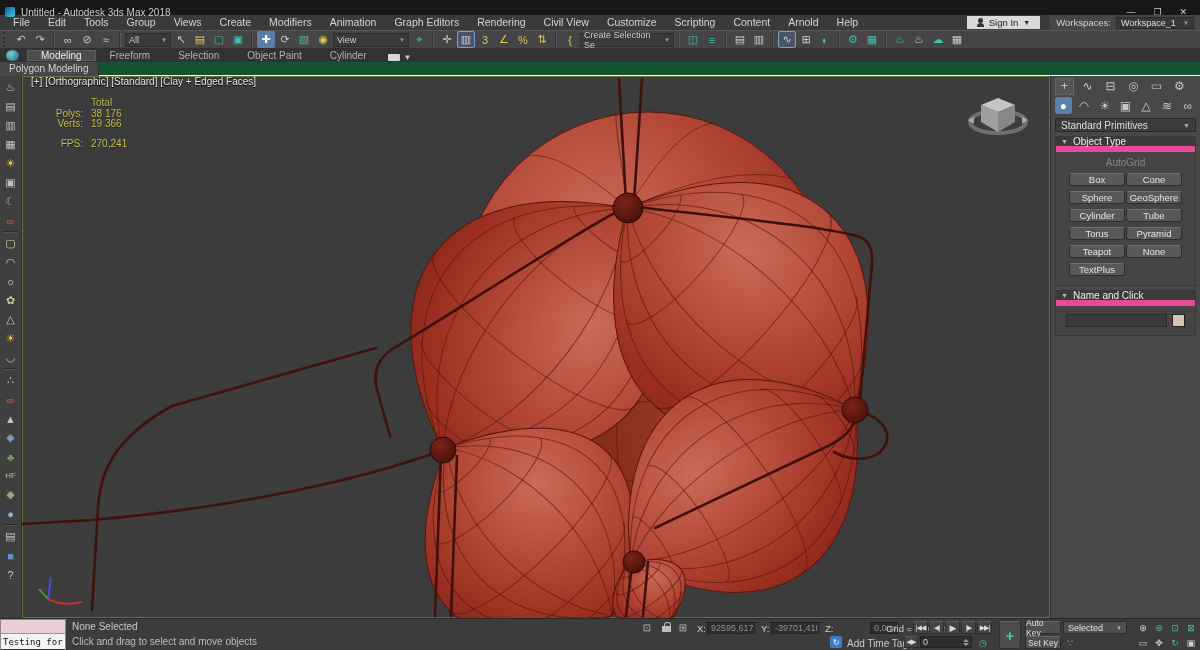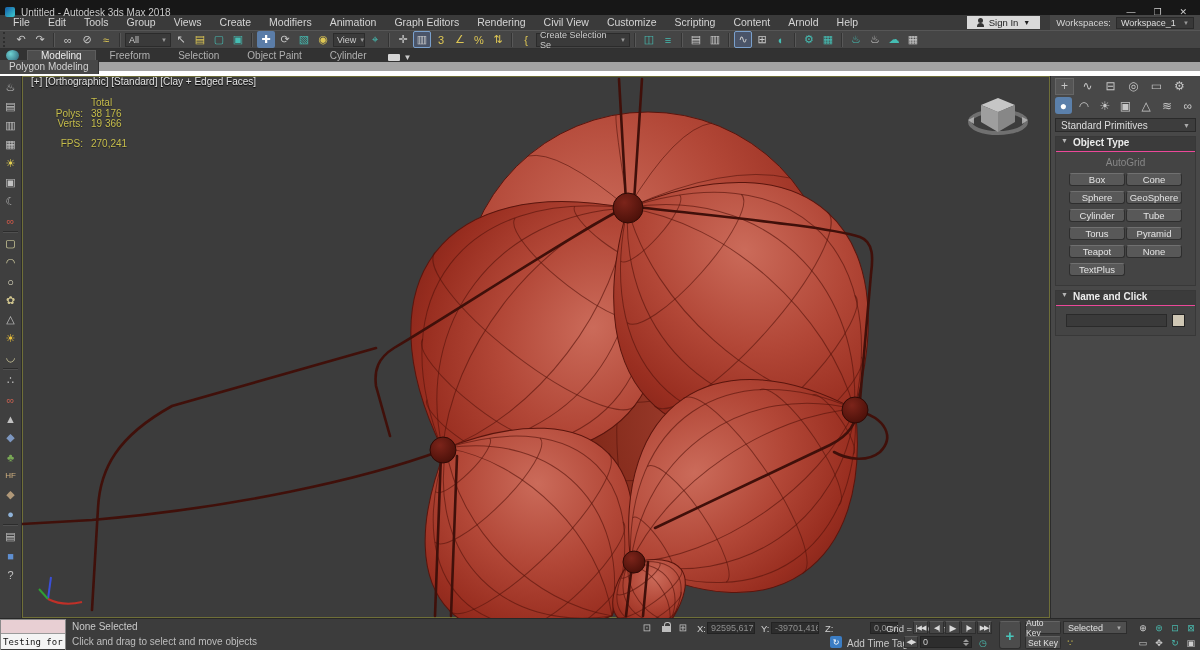--- a/index.html
+++ b/index.html
@@ -42,21 +42,21 @@
   .tdrop .caret{font-size:6px;color:#999;}
 
   
   .ribbonrow{height:13px;background:#323232;display:flex;align-items:flex-end;font-size:10px;color:#b0b0b0;}
   .rlogo{width:13px;height:11px;margin:0 8px 1px 6px;border-radius:50%;
     background:radial-gradient(circle at 35% 35%,#6fd3d3,#2b5f74);}
   .rtab{padding:0 14px;line-height:13px;}
   .rtab.active{background:#4d4d4d;color:#ececec;box-shadow:inset 0 0 0 1px #5d5d5d;}
   .rmin{display:flex;align-items:center;gap:3px;color:#ccc;padding:0 8px;font-size:8px;}
   .rminbox{width:12px;height:7px;background:#d6d6d6;border-radius:1px;}
-  .ribbonsub{height:14px;background:#a3a3a3;border-bottom:5px solid #ffffff;display:flex;align-items:center;font-size:10px;color:#d3d3d3;}
+  .ribbonsub{height:14px;background:#14532d;border-bottom:1px solid #ffffff;display:flex;align-items:center;font-size:10px;color:#d3d3d3;}
   .polymod{height:14px;display:flex;align-items:center;padding:0 9px;background:#474747;border-right:1px solid #303030;}
 
   
   .main{display:flex;height:542px;}
   .leftrail{width:22px;background:#3f3f3f;border-right:1px solid #2c2c2c;
     display:flex;flex-direction:column;align-items:center;padding-top:2px;}
   .lbtn{width:19px;height:19px;display:flex;align-items:center;justify-content:center;font-size:11px;color:#c2c2c2;flex:none;}
   .lsep{width:15px;height:2px;border-top:1px solid #2c2c2c;border-bottom:1px solid #505050;margin:1px 0;flex:none;}
 
   .viewport{position:relative;flex:1;background:#3c3c3c;outline:1px solid #6f6f38;outline-offset:-1px;}
@@ -70,22 +70,22 @@
   
   .cmdpanel{width:150px;background:#484848;border-left:1px solid #2c2c2c;font-size:10px;color:#ddd;}
   .ptabs{display:flex;align-items:center;height:20px;padding:0 4px;gap:4px;}
   .ptab{width:19px;height:17px;display:flex;align-items:center;justify-content:center;color:#c6c6c6;font-size:12px;}
   .ptab.active{background:#555;box-shadow:inset 0 0 0 1px #666;}
   .ptab.geo-active{background:#5b80ab;border-radius:3px;color:#fff;}
   .pcat{margin:3px 4px 2px;height:14px;background:#3d3d3d;border:1px solid #2a2a2a;
     display:flex;align-items:center;justify-content:space-between;padding:0 5px;}
   .pcat .caret{font-size:7px;color:#aaa;}
   .rollout{margin:4px 4px 0;background:#444;border:1px solid #383838;}
-  .rhead{height:15px;background:#3b3b3b;display:flex;align-items:flex-start;gap:5px;padding:0 5px;
-    font-weight:bold;color:#ececec;border-bottom:1px solid #ec4899;}
+  .rhead{height:15px;background:#3b3b3b;display:flex;align-items:center;gap:5px;padding:0 5px;
+    font-weight:normal;color:#ececec;border-bottom:6px solid #ec4899;}
   .rarrow{font-size:7px;color:#b5b5b5;}
   .autogrid{color:#878787;text-align:center;padding:5px 0 2px;}
   .btngrid{display:grid;grid-template-columns:1fr 1fr;gap:5px 1px;padding:3px 13px 9px;}
   .obtn{height:13px;background:#585858;border:1px solid #2e2e2e;border-top-color:#707070;
     border-radius:3px;display:flex;align-items:center;justify-content:center;font-size:9.5px;color:#e4e4e4;}
   .ncrow{display:flex;gap:5px;padding:8px 10px;align-items:center;}
   .namefield{flex:1;height:13px;background:#3a3a3a;border:1px solid #2a2a2a;}
   .swatch{width:13px;height:13px;border:1px solid #222;flex:none;}
 
   
@@ -173,21 +173,21 @@
     </span>
     <span class="tbtn">↖</span>
     <span class="tbtn yel">▤</span>
     <span class="tbtn teal">▢</span>
     <span class="tbtn teal">▣</span>
     <span class="tsep"></span>
     <span class="tbtn active">✚</span>
     <span class="tbtn">⟳</span>
     <span class="tbtn teal">▧</span>
     <span class="tbtn yel">◉</span>
-    <span class="tdrop" style="width: 32px;">
+    <span class="tdrop" style="width: 76px;">
       <span>View</span>
       <span class="caret">▼</span>
     </span>
     <span class="tbtn teal">⌖</span>
     <span class="tsep"></span>
     <span class="tbtn">✛</span>
     <span class="tbtn framed">▥</span>
     <span class="tbtn yel">3</span>
     <span class="tbtn yel">∠</span>
     <span class="tbtn yel">%</span>

